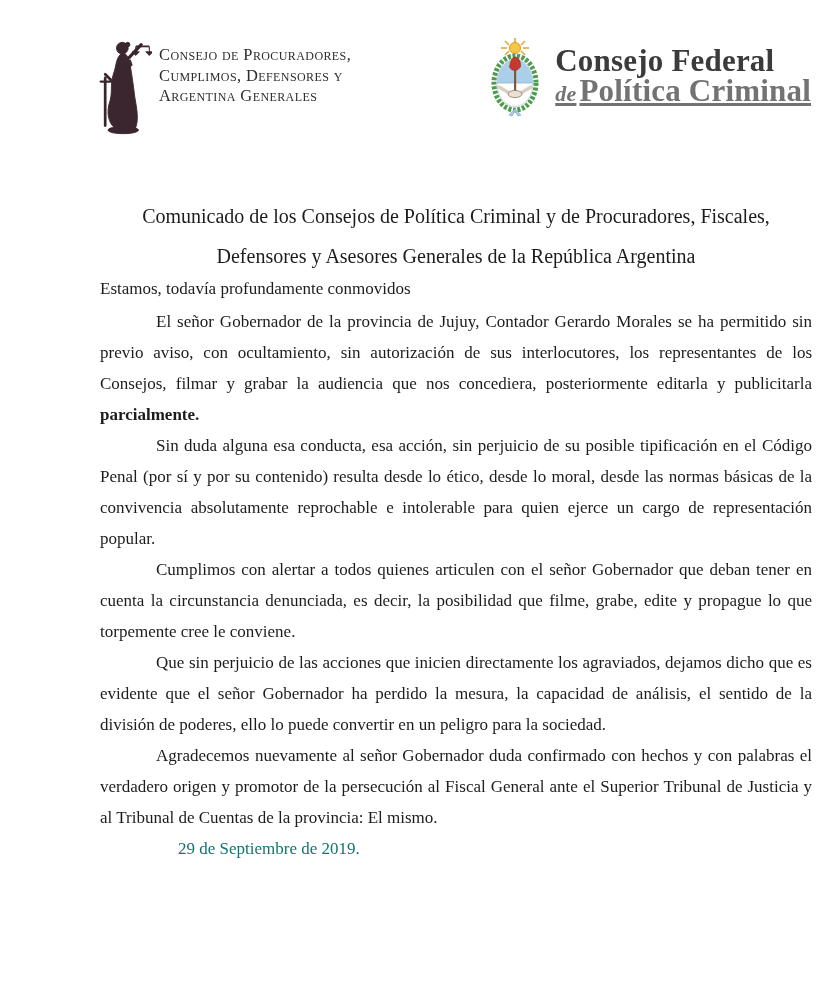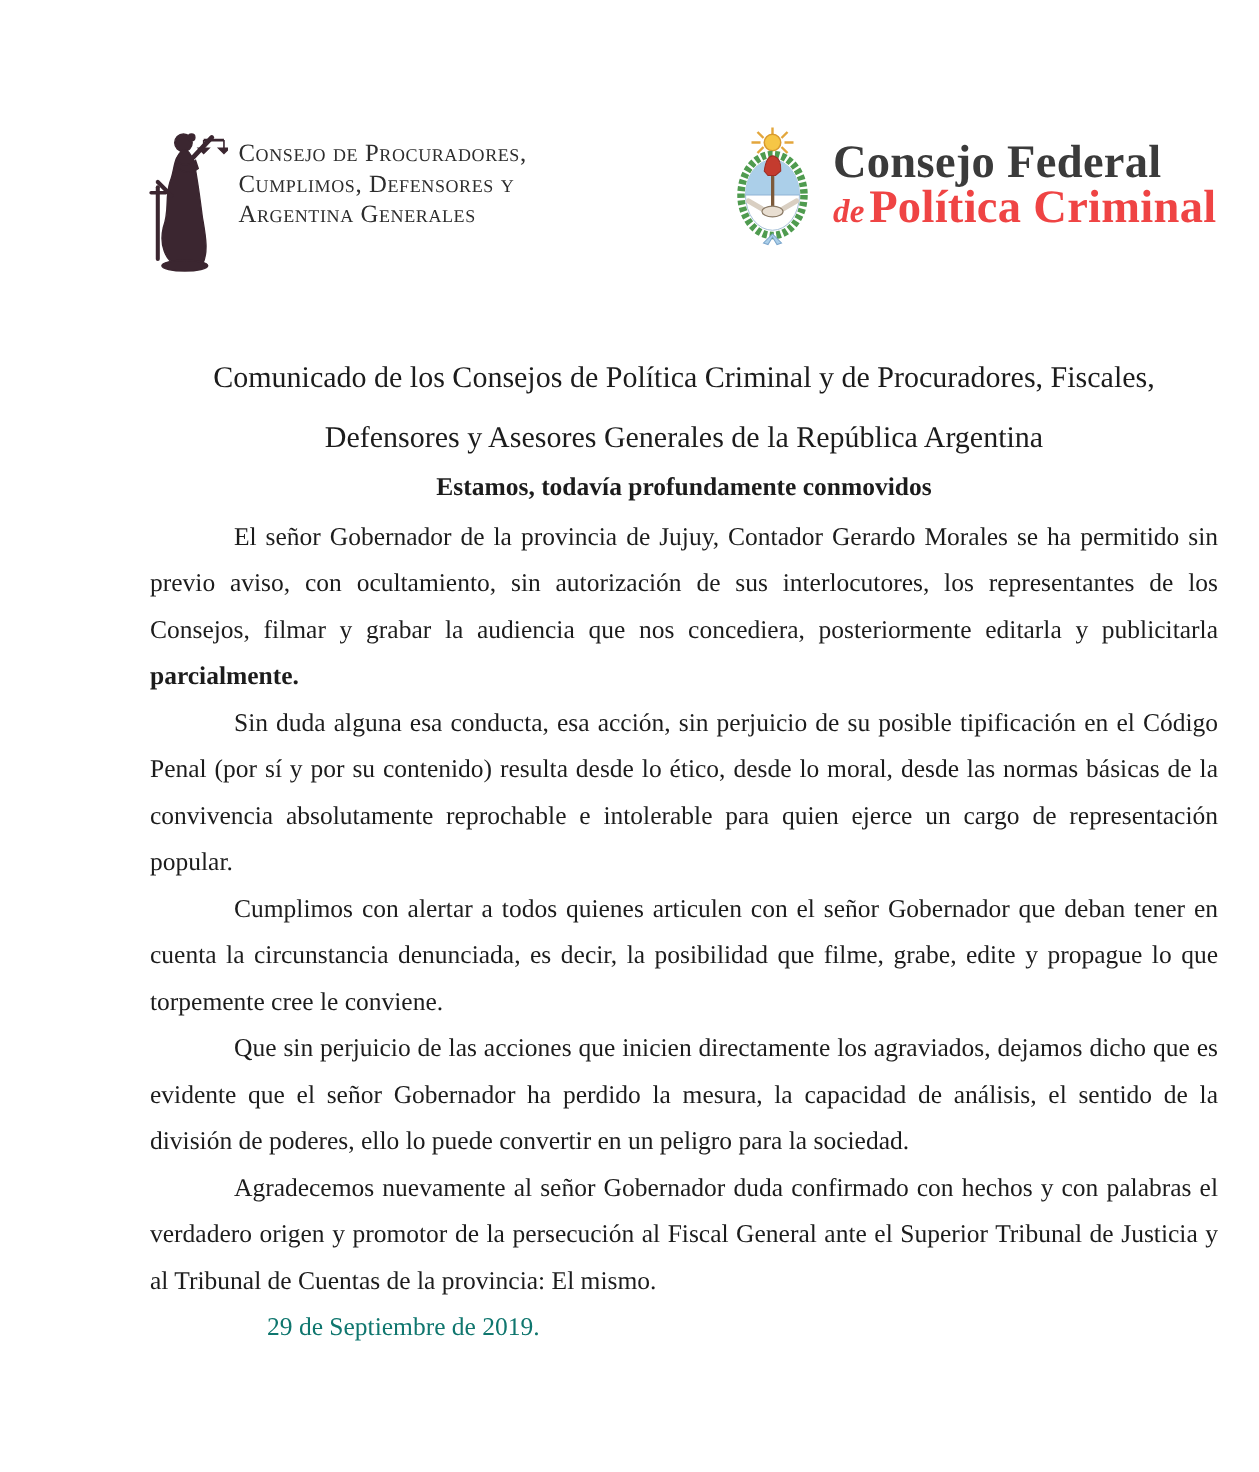--- a/index.html
+++ b/index.html
@@ -3,21 +3,21 @@
 <meta charset="utf-8">
 <style>
   html, body { margin: 0; padding: 0; background: #ffffff; }
   body {
     width: 839px; height: 981px;
     font-family: "Liberation Serif", serif;
     color: #1c1c1c;
     position: relative;
     overflow: hidden;
   }
-  .page { position: absolute; inset: 0; background: #ffffff; margin-top: 47px; }
+  .page { position: absolute; inset: 0; background: #ffffff; }
 
   
   .letterhead {
     position: absolute; top: 36px; left: 98px; right: 28px;
     display: flex; justify-content: space-between; align-items: flex-start;
   }
   .logo-left { display: flex; align-items: flex-start; gap: 7px; }
   .logo-left-text {
     padding-top: 9px;
     font-variant: small-caps;
@@ -26,35 +26,36 @@
     color: #2d2d2d;
     white-space: nowrap;
   }
   .logo-right { display: flex; align-items: flex-start; gap: 9px; }
   .wordmark { padding-top: 10px; white-space: nowrap; }
   .wm-line1 {
     font-size: 31px; font-weight: bold; color: #3b3b3b; line-height: 30px;
     letter-spacing: 0.2px;
   }
   .wm-line2 {
-    font-size: 31px; font-weight: bold; color: #ef4444; line-height: 30px;
+    font-size: 31px; font-weight: bold; color: #737373; line-height: 30px;
     letter-spacing: 0.2px;
+    text-decoration: underline;
   }
   .wm-de { font-size: 22px; font-style: italic; font-weight: bold; margin-right: 3px; }
 
   
   .doc {
-    position: absolute; left: 100px; top: 185px; width: 712px;
+    position: absolute; left: 100px; top: 196px; width: 712px;
   }
   .doc-title {
     font-size: 20px; font-weight: normal; text-align: center;
     line-height: 40px; margin: 0; color: #1c1c1c;
   }
   .doc-subtitle {
-    font-size: 17px; font-weight: bold; text-align: center;
+    font-size: 17px; font-weight: normal; 
     line-height: 24px; margin: 1px 0 5px 0; color: #1c1c1c;
   }
   .para {
     font-size: 17px; line-height: 31px;
     text-align: justify; text-indent: 56px;
     margin: 0; color: #1c1c1c;
     hyphens: none;
   }
   .para b { font-weight: bold; }
   .doc-date {

